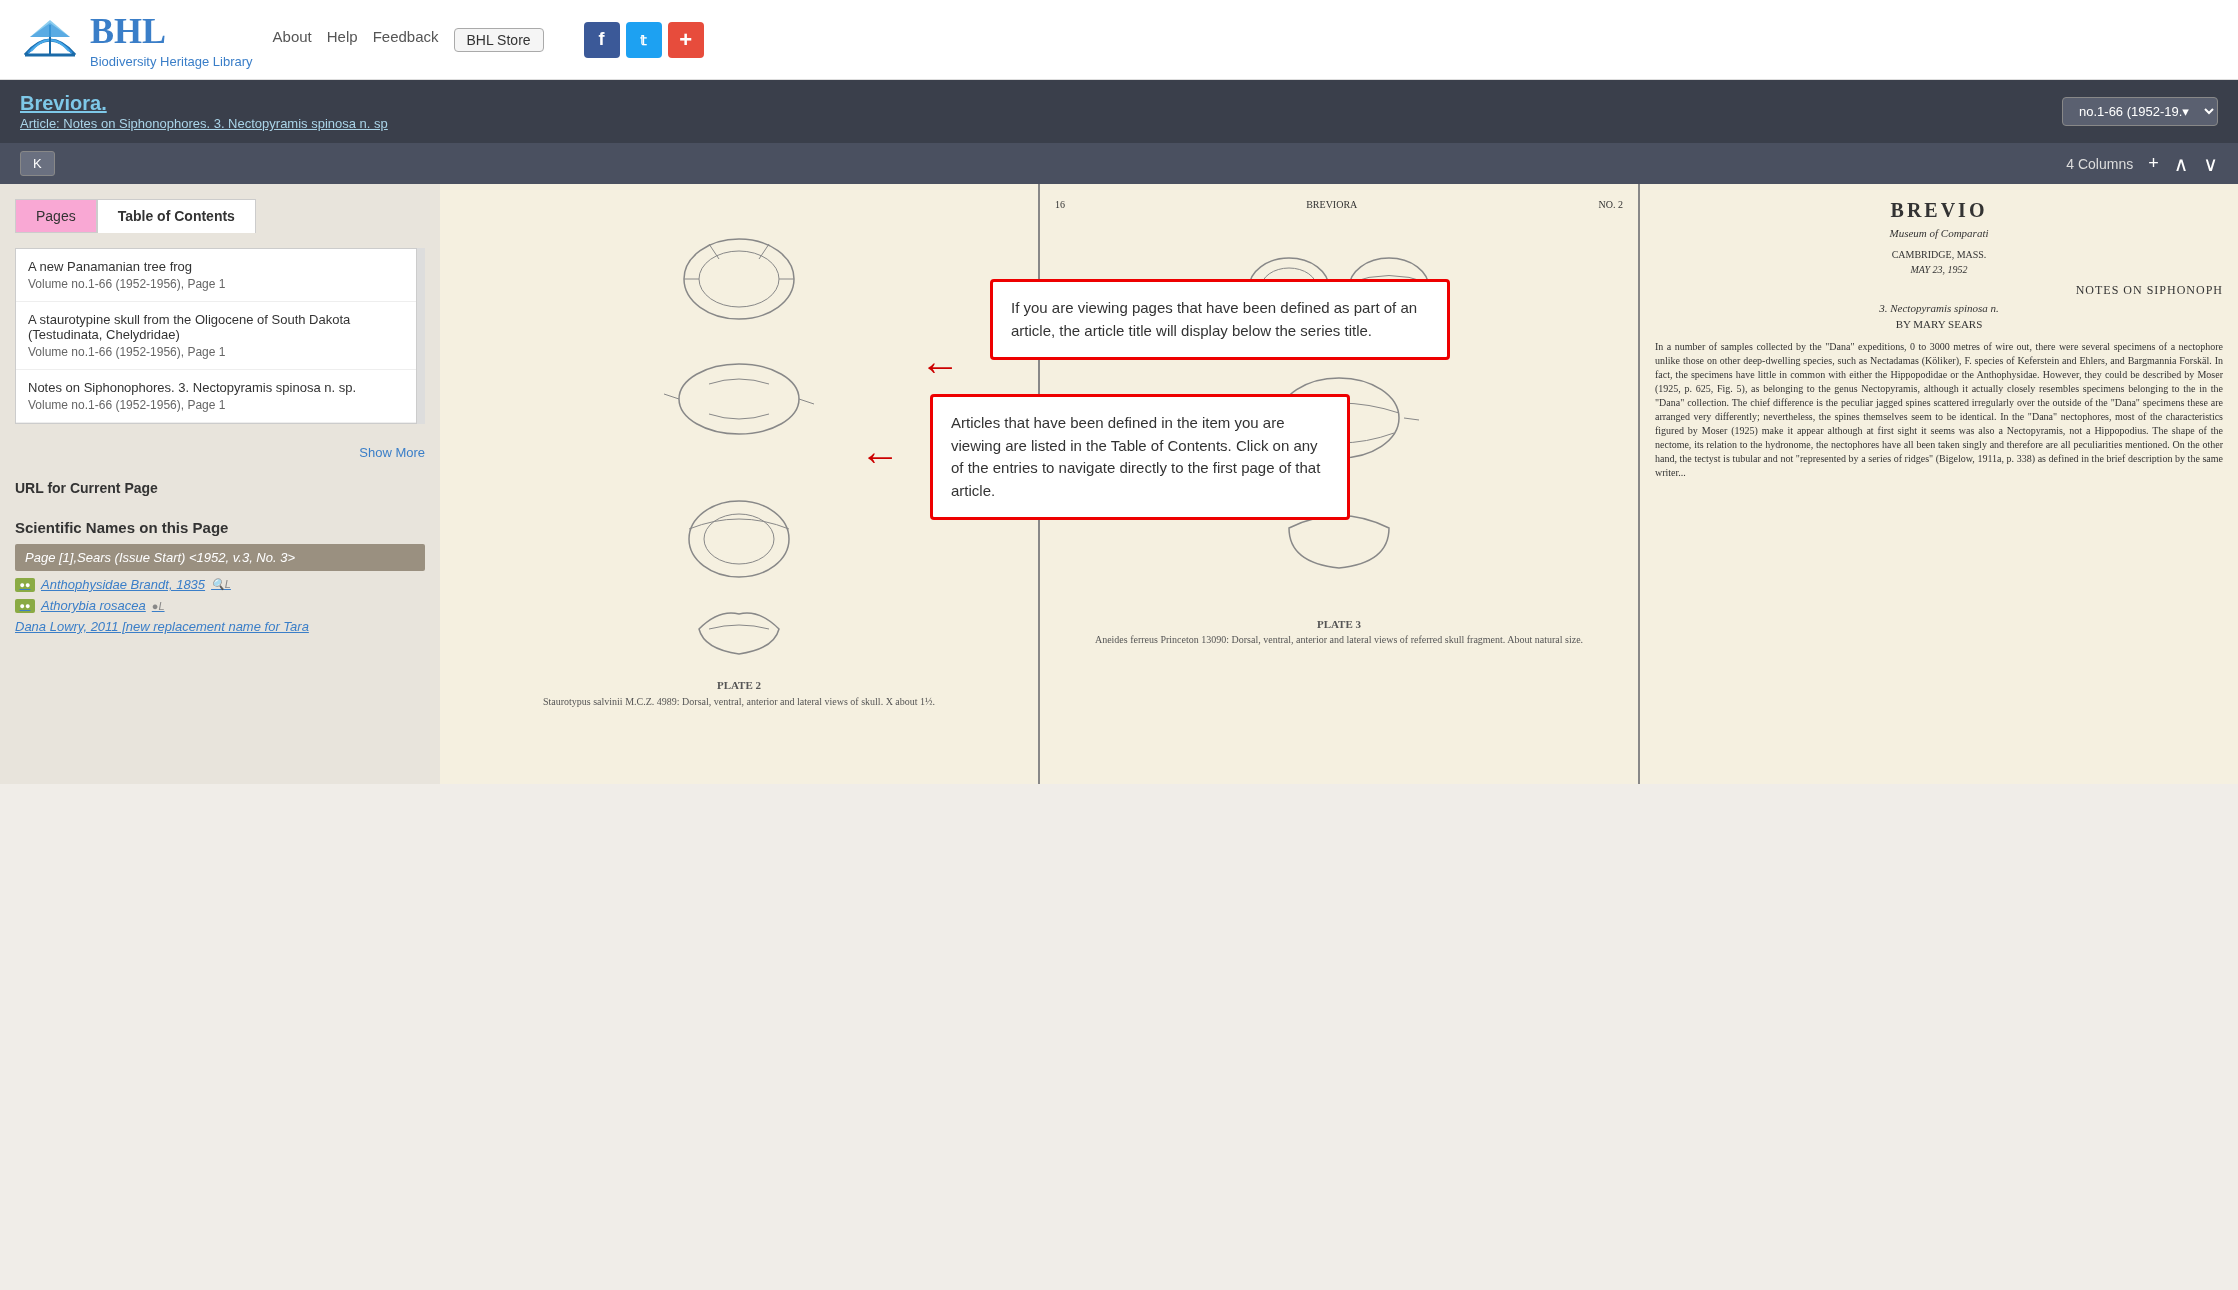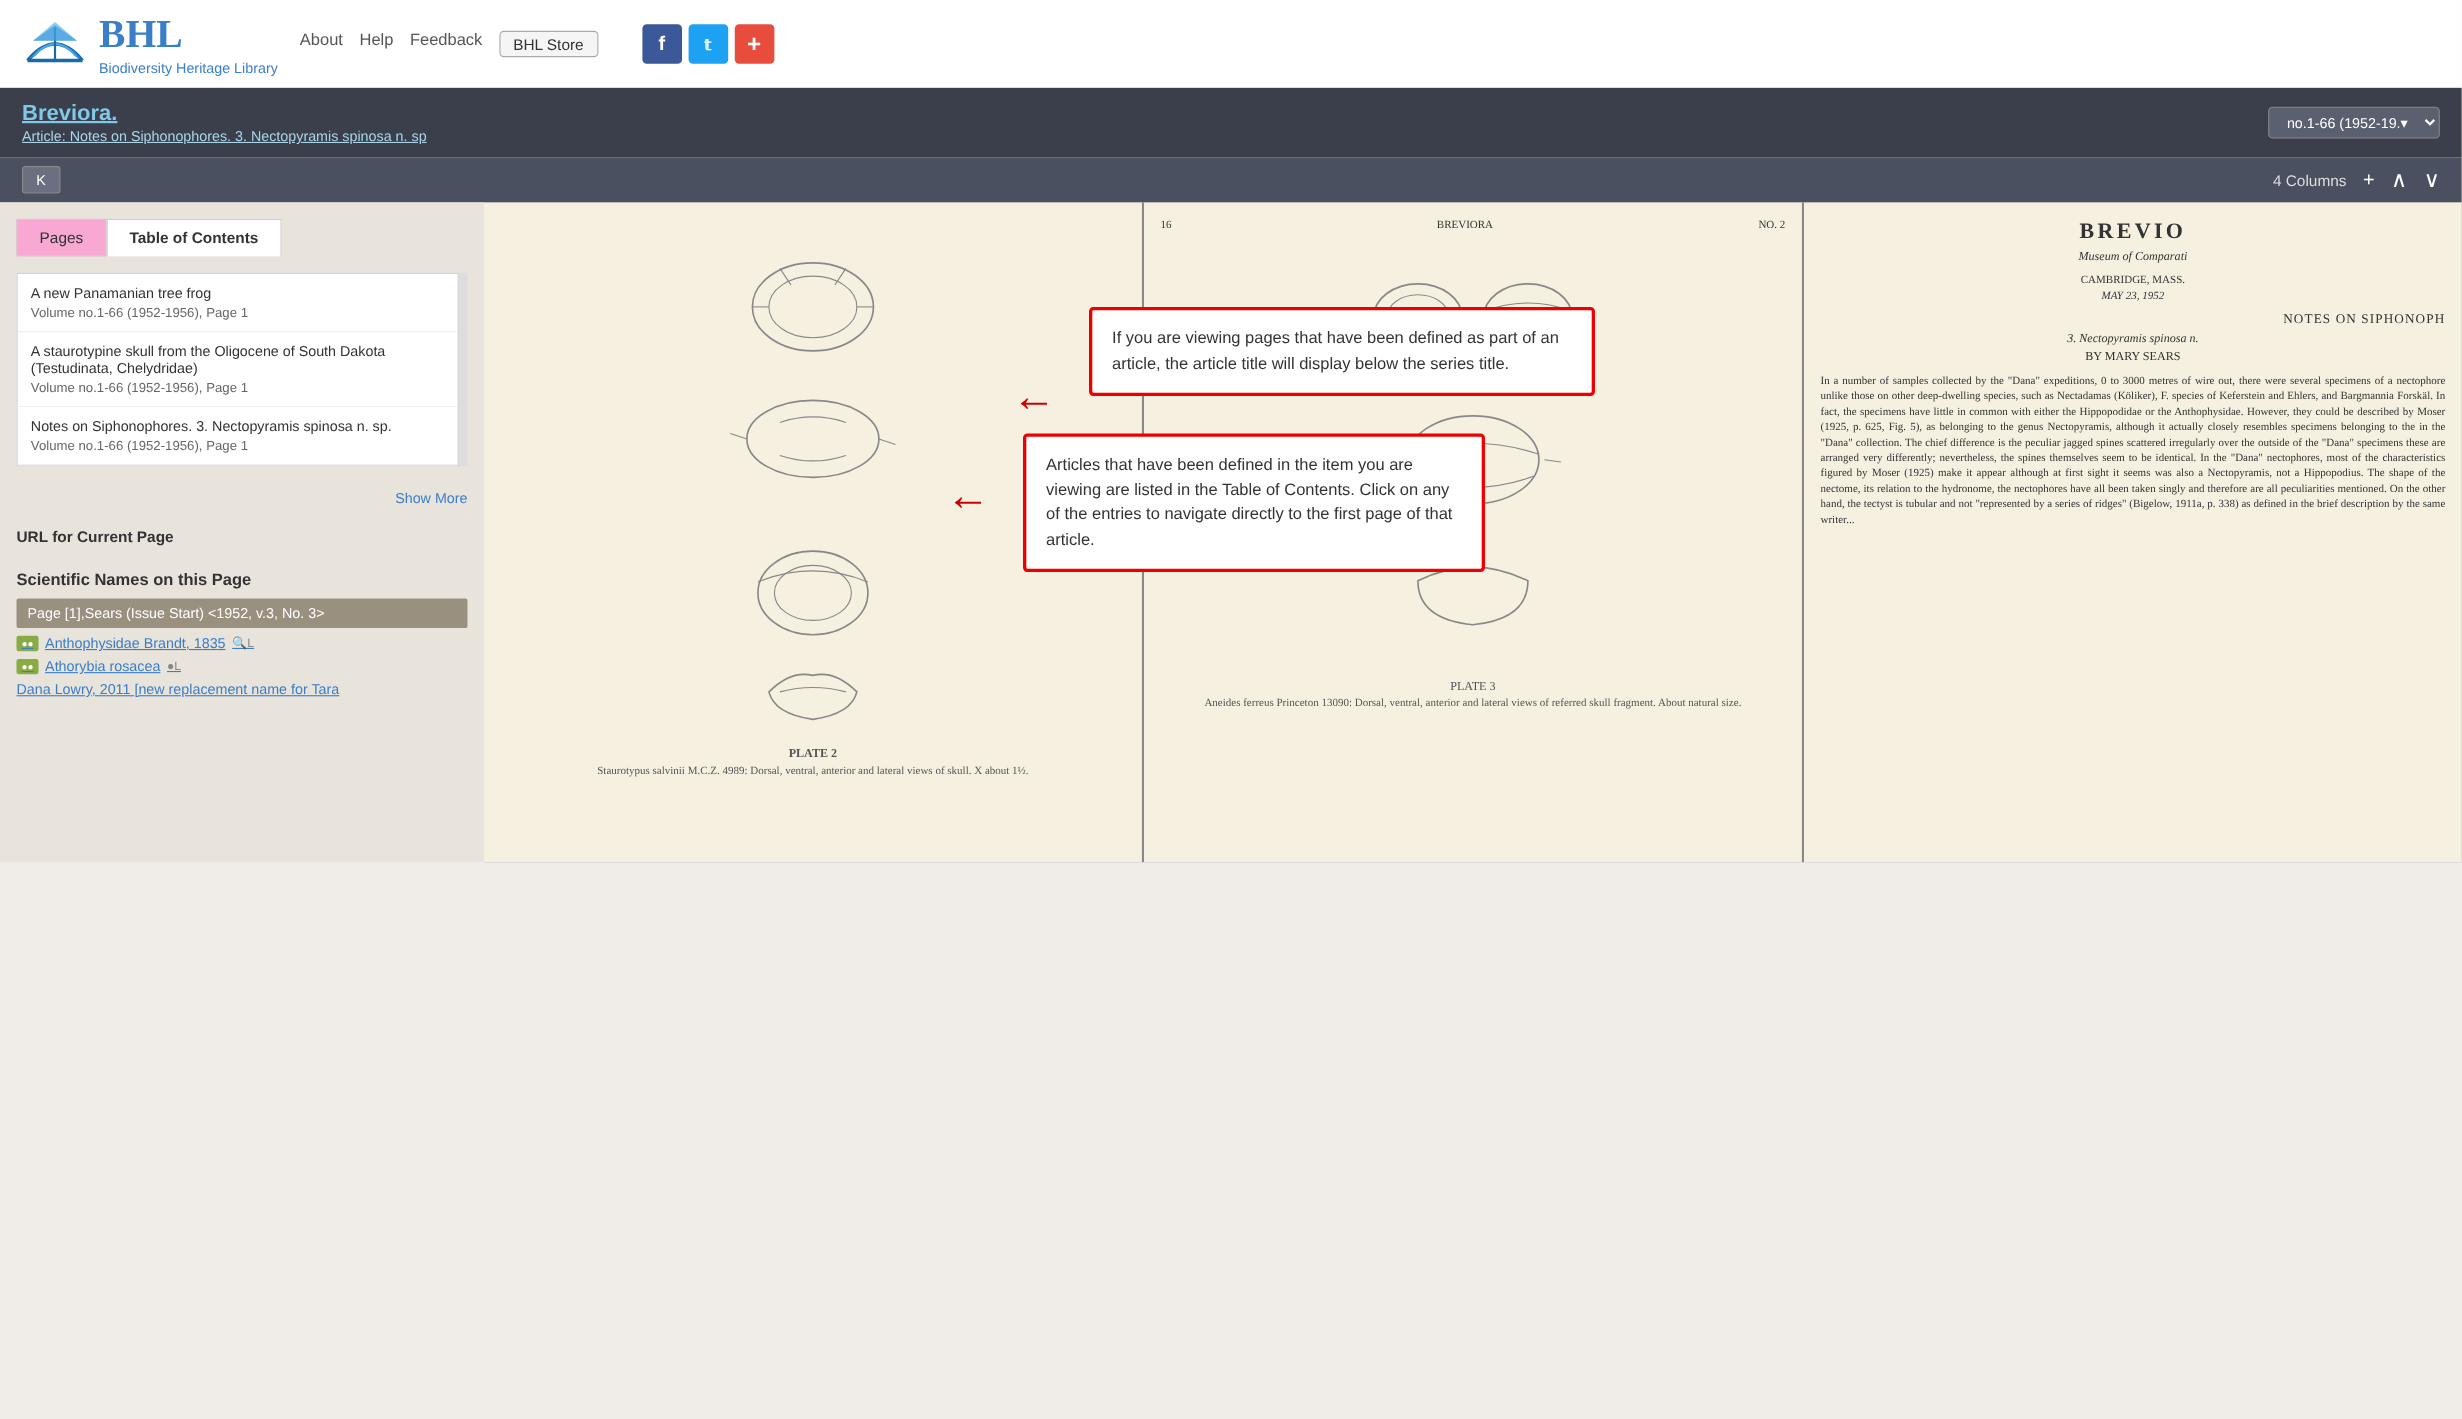--- a/index.html
+++ b/index.html
@@ -237,20 +237,21 @@
     .sci-names-label {
       font-size: 15px;
       font-weight: bold;
       color: #333;
       margin-bottom: 8px;
     }
     .sci-names-list {
       display: flex;
       flex-direction: column;
       gap: 6px;
+      font-style: italic;
     }
     .sci-name-header {
       background: #9a9080;
       color: white;
       padding: 6px 10px;
       font-size: 13px;
       border-radius: 2px;
     }
     .sci-name-item {
       color: #3a7ec8;
@@ -537,21 +538,21 @@
 
               <ellipse cx="150" cy="200" rx="60" ry="40" fill="none" stroke="#888" stroke-width="1.5"></ellipse>
               <path d="M90 195 Q150 175 210 195" fill="none" stroke="#888" stroke-width="1"></path>
               <path d="M95 215 Q150 235 205 215" fill="none" stroke="#888" stroke-width="1"></path>
               <line x1="85" y1="200" x2="70" y2="198" stroke="#888" stroke-width="1"></line>
               <line x1="215" y1="200" x2="230" y2="202" stroke="#888" stroke-width="1"></line>
 
               <path d="M 100 310 Q 150 285 200 310 Q 200 345 150 350 Q 100 345 100 310Z" fill="none" stroke="#888" stroke-width="1.5"></path>
             </svg>
             <div class="skull-plate">
-              <div style="font-weight:normal; font-size:11px;">PLATE 3</div>
+              <div style="font-weight:bold; font-size:11px;">PLATE 3</div>
               <div style="font-size:10px; margin-top:4px;">Aneides ferreus Princeton 13090: Dorsal, ventral, anterior and lateral views of referred skull fragment.  About natural size.</div>
             </div>
           </div>
         </div>
 
         <div class="page-panel" style="background:#f5f0e0;">
           <div class="page-panel-content">
             <div class="page-title-center" style="font-size:20px; letter-spacing:3px;">BREVIO</div>
             <div class="page-subtitle">Museum of Comparati</div>
             <div style="text-align:center; font-size:10px; margin-bottom:4px;">CAMBRIDGE, MASS.</div>

